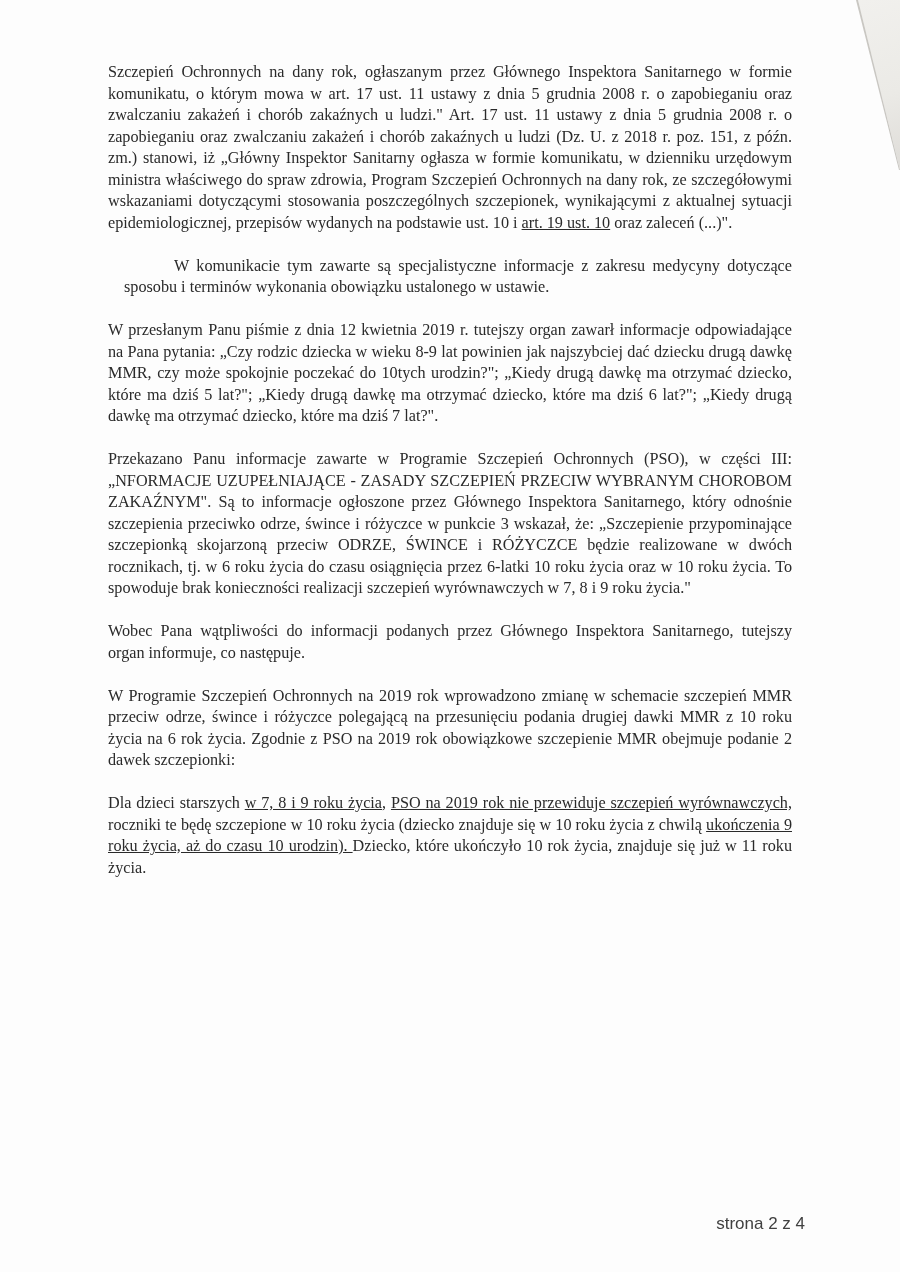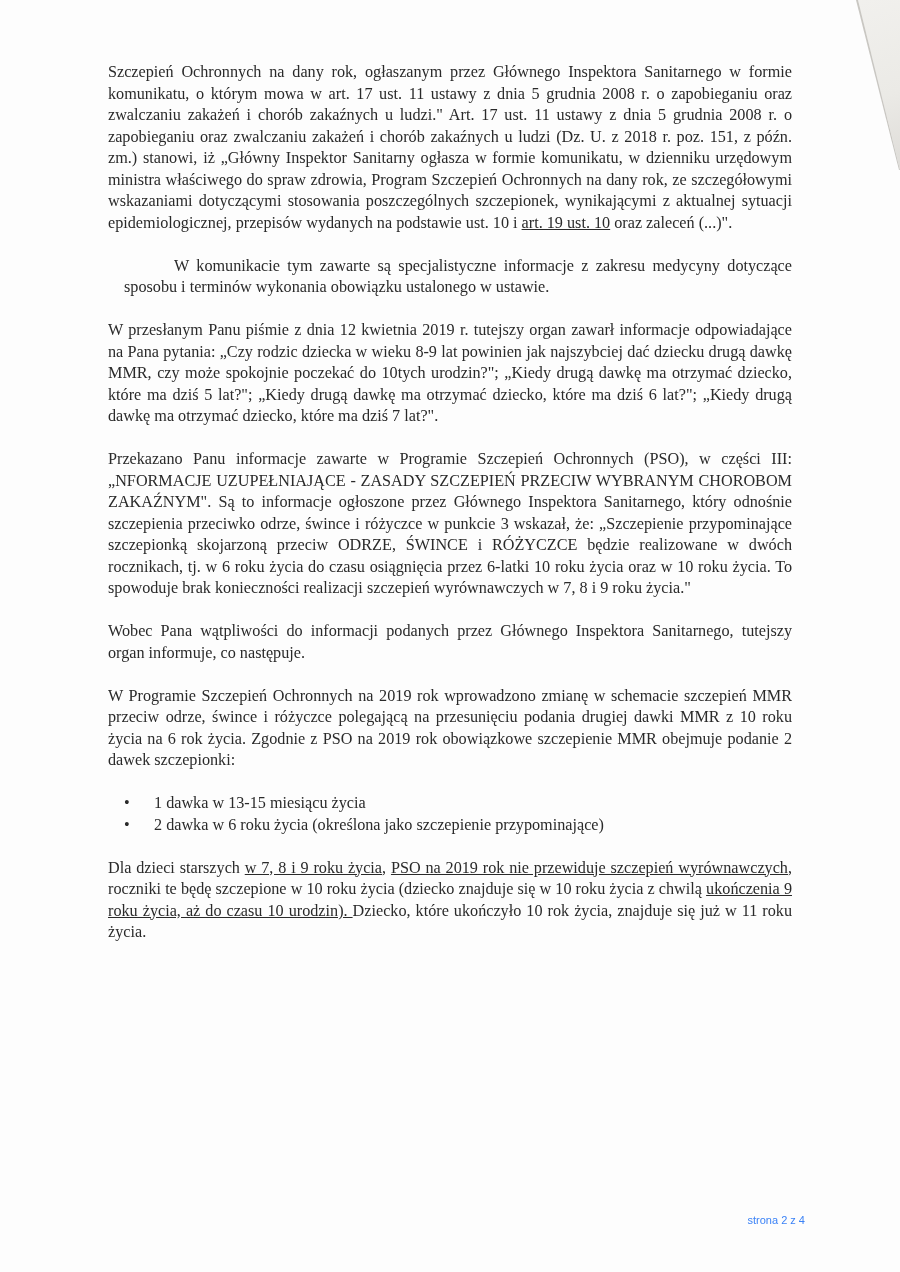--- a/index.html
+++ b/index.html
@@ -26,21 +26,21 @@
   .para { margin: 0 0 21.5px 0; text-align: justify; }
   .indent { text-indent: 50px; margin-left: 16px; }
   .u { text-decoration: underline; }
   ul.doses { margin: 0 0 21.5px 0; padding-left: 46px; list-style: none; }
   ul.doses li { position: relative; padding-left: 0; }
   ul.doses li::before {
     content: "\2022"; position: absolute; left: -30px; top: 0;
   }
   .footer {
     position: absolute; right: 95px; top: 1214px;
-    font-size: 11px; color: #3b82f6;
+    font-size: 17px; color: #404040;
   }
 </style>
 </head>
 <body>
 
 <div class="corner-fold"></div>
 <div class="corner-edge"></div>
 
 <div class="page">
   <p class="para"><span>Szczepień Ochronnych na dany rok, ogłaszanym przez Głównego Inspektora Sanitarnego w formie komunikatu, o którym mowa w art. 17 ust. 11 ustawy z dnia 5 grudnia 2008 r. o zapobieganiu oraz zwalczaniu zakażeń i chorób zakaźnych u ludzi." Art. 17 ust. 11 ustawy z dnia 5 grudnia 2008 r. o zapobieganiu oraz zwalczaniu zakażeń i chorób zakaźnych u ludzi (Dz. U. z 2018 r. poz. 151, z późn. zm.) stanowi, iż „Główny Inspektor Sanitarny ogłasza w formie komunikatu, w dzienniku urzędowym ministra właściwego do spraw zdrowia, Program Szczepień Ochronnych na dany rok, ze szczegółowymi wskazaniami dotyczącymi stosowania poszczególnych szczepionek, wynikającymi z aktualnej sytuacji epidemiologicznej, przepisów wydanych na podstawie ust. 10 i </span><span class="u">art. 19 ust. 10</span><span> oraz zaleceń (...)".</span></p>
@@ -48,23 +48,19 @@
   <p class="para indent">W komunikacie tym zawarte są specjalistyczne informacje z zakresu medycyny dotyczące sposobu i terminów wykonania obowiązku ustalonego w ustawie.</p>
 
   <p class="para">W przesłanym Panu piśmie z dnia 12 kwietnia 2019 r. tutejszy organ zawarł informacje odpowiadające na Pana pytania: „Czy rodzic dziecka w wieku 8-9 lat powinien jak najszybciej dać dziecku drugą dawkę MMR, czy może spokojnie poczekać do 10tych urodzin?"; „Kiedy drugą dawkę ma otrzymać dziecko, które ma dziś 5 lat?"; „Kiedy drugą dawkę ma otrzymać dziecko, które ma dziś 6 lat?"; „Kiedy drugą dawkę ma otrzymać dziecko, które ma dziś 7 lat?".</p>
 
   <p class="para">Przekazano Panu informacje zawarte w Programie Szczepień Ochronnych (PSO), w części III: „NFORMACJE UZUPEŁNIAJĄCE - ZASADY SZCZEPIEŃ PRZECIW WYBRANYM CHOROBOM ZAKAŹNYM". Są to informacje ogłoszone przez Głównego Inspektora Sanitarnego, który odnośnie szczepienia przeciwko odrze, śwince i różyczce w punkcie 3 wskazał, że: „Szczepienie przypominające szczepionką skojarzoną przeciw ODRZE, ŚWINCE i RÓŻYCZCE będzie realizowane w dwóch rocznikach, tj. w 6 roku życia do czasu osiągnięcia przez 6-latki 10 roku życia oraz w 10 roku życia. To spowoduje brak konieczności realizacji szczepień wyrównawczych w 7, 8 i 9 roku życia."</p>
 
   <p class="para">Wobec Pana wątpliwości do informacji podanych przez Głównego Inspektora Sanitarnego, tutejszy organ informuje, co następuje.</p>
 
   <p class="para">W Programie Szczepień Ochronnych na 2019 rok wprowadzono zmianę w schemacie szczepień MMR przeciw odrze, śwince i różyczce polegającą na przesunięciu podania drugiej dawki MMR z 10 roku życia na 6 rok życia. Zgodnie z PSO na 2019 rok obowiązkowe szczepienie MMR obejmuje podanie 2 dawek szczepionki:</p>
 
-  <ul class="doses">
-    <li>1 dawka w 13-15 miesiącu życia</li>
-    <li>2 dawka w 6 roku życia (określona jako szczepienie przypominające)</li>
-  </ul>
 
 
   <p class="para"><span>Dla dzieci starszych </span><span class="u">w 7, 8 i 9 roku życia</span><span>, </span><span class="u">PSO na 2019 rok nie przewiduje szczepień wyrównawczych,</span><span> roczniki te będę szczepione w 10 roku życia (dziecko znajduje się w 10 roku życia z chwilą </span><span class="u">ukończenia 9 roku życia, aż do czasu 10 urodzin). </span><span>Dziecko, które ukończyło 10 rok życia, znajduje się już w 11 roku życia.</span></p>
 
 </div>
 
 <div class="footer">strona 2 z 4</div>
 
 </body></html>

